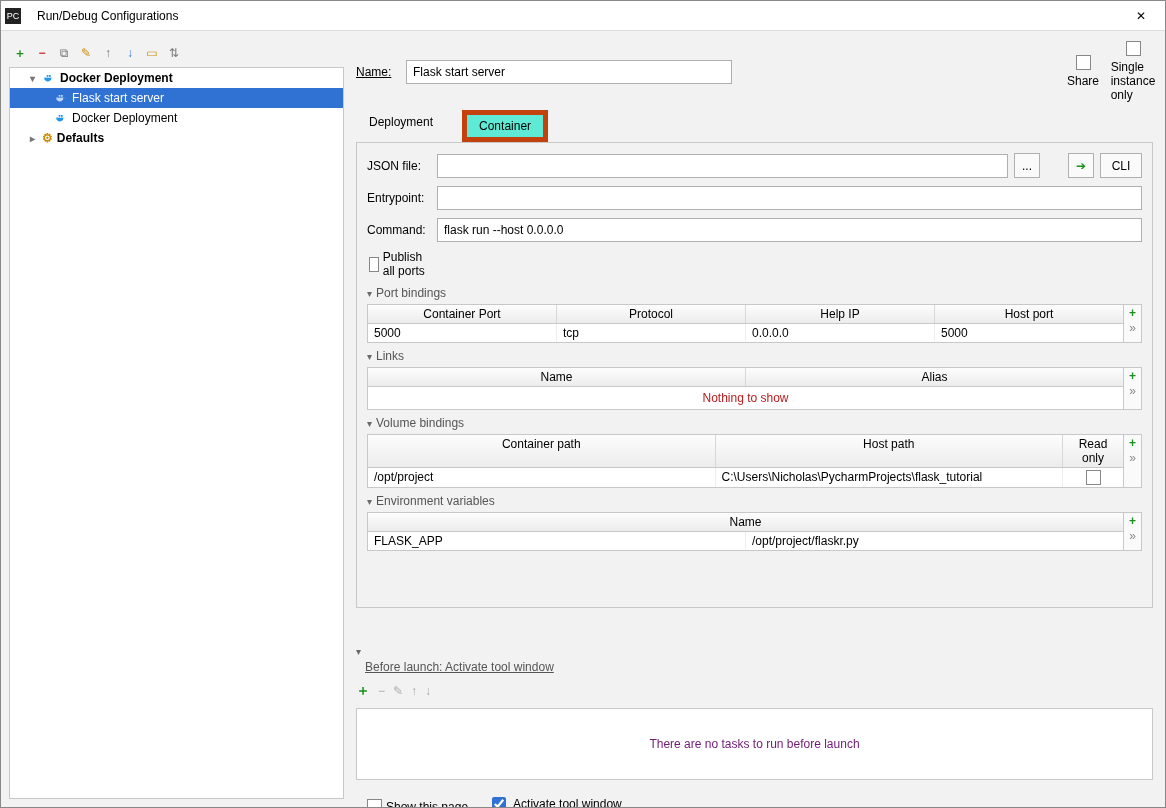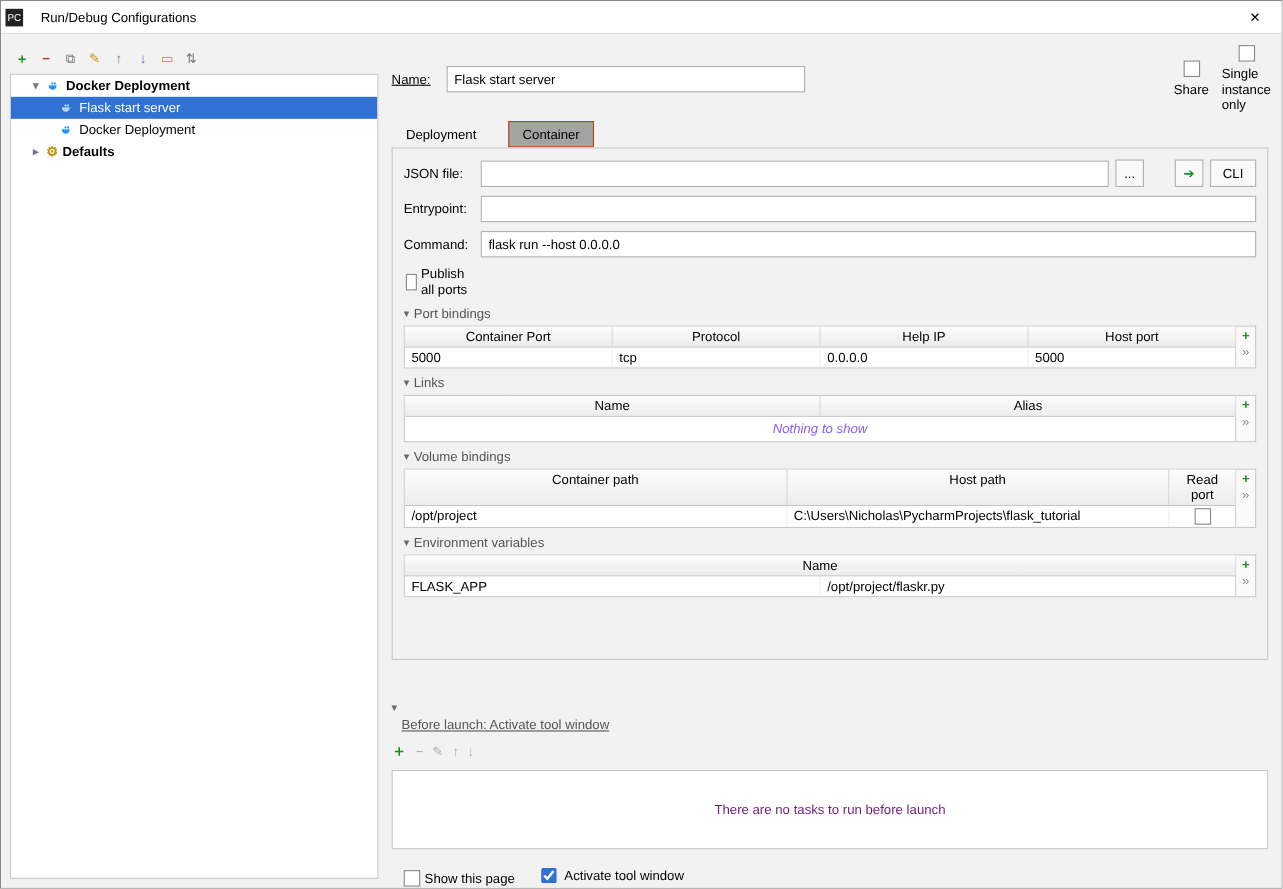--- a/index.html
+++ b/index.html
@@ -24,39 +24,39 @@
   .docker-ico svg { width:14px; height:14px;}
   .right { flex:1; display:flex; flex-direction:column; min-width:0;}
   .namebar { display:flex; align-items:center; gap:10px; padding:2px 4px 8px 4px;}
   .namebar label { width:40px;flex-direction:column;}
   .namebar input[type=text] { flex:1; height:24px; border:1px solid #b0b0b0; background:#fff; padding:0 6px; max-width:510px;}
   .namebar .spacer { flex:1;}
   .chk { display:flex; align-items:center; gap:4px;}
   .chk input { width:14px; height:14px;}
   .tabs { display:flex; gap:16px; padding-left:4px; }
   .tab { padding:4px 12px; border:1px solid transparent; cursor:pointer;}
-  .tab.active { background:#a3a3a3; border:1px solid #c2410c;}
+  .tab.active { background:#5eead4; border:5px solid #c2410c;}
   .panel-outer { border:1px solid #c8c8c8; background:#f2f2f2; flex:0 0 auto; padding:10px 10px 16px 10px; margin:0 4px; overflow:auto; height:466px;}
   .form-row { display:flex; align-items:center; gap:6px; margin-bottom:8px;}
   .form-row label { width:64px;}
   .form-row input[type=text] { flex:1; height:24px; border:1px solid #b0b0b0; background:#fff; padding:0 6px;}
   .btn-sq { width:26px; height:25px; border:1px solid #b0b0b0; background:#fafafa; display:flex; align-items:center; justify-content:center; cursor:pointer;}
   .btn-sq.wide { width:42px;}
   .sect { margin-top:6px;}
   .sect-h { color:#555; font-size:12px; display:flex; align-items:center; gap:4px; margin:6px 0 4px 0;}
   .sect-h .tri { color:#6a6a6a; font-size:10px;}
   .tbl-wrap { display:flex; }
   .tbl { flex:1; border:1px solid #c8c8c8; background:#fff;}
   .tbl .hrow { display:flex; background:linear-gradient(#fdfdfd,#ececec); border-bottom:1px solid #c8c8c8;}
   .tbl .hcell { flex:1; text-align:center; padding:2px 4px; border-right:1px solid #d7d7d7;}
   .tbl .hcell:last-child { border-right:none;}
   .tbl .drow { display:flex; }
   .tbl .dcell { flex:1; padding:2px 6px; border-right:1px solid #eee;}
   .tbl .dcell:last-child { border-right:none;}
-  .tbl .empty { text-align:center; color:#8b5cf6; padding:4px;font-style:italic;}
+  .tbl .empty { text-align:center; color:#b91c1c; padding:4px;}
   .sidebtns { width:18px; display:flex; flex-direction:column; border:1px solid #c8c8c8; border-left:none; background:#fafafa;}
   .sidebtns div { height:15px; display:flex; align-items:center; justify-content:center; font-size:12px; cursor:pointer;}
   .plus { color:#1a8f1a; font-weight:bold;}
   .chev { color:#888; font-size:10px;}
   .ro-col { flex:0 0 60px !important; text-align:center;}
   .before { margin:14px 4px 4px 4px;}
   .before .box { border:1px solid #c8c8c8; background:#fff; height:72px; display:flex; align-items:center; justify-content:center; color:#701a75; margin-top:4px;}
   .before-tools { display:flex; gap:8px; align-items:center; padding:4px 0;}
   .bottom-chks { display:flex; gap:20px; align-items:flex-end; margin:10px 15px;}
   .dlg-btns { display:flex; gap:8px; justify-content:flex-end; padding:10px 12px; border-top:0px solid #ddd;}
@@ -213,21 +213,21 @@
         <div class="sect">
           <div class="sect-h">
               <span class="tri">▾</span>
               <span>Volume bindings</span>
             </div>
           <div class="tbl-wrap">
             <div class="tbl">
               <div class="hrow">
                 <div class="hcell">Container path</div>
                 <div class="hcell">Host path</div>
-                <div class="hcell ro-col">Read port</div>
+                <div class="hcell ro-col">Read only</div>
               </div>
               <div class="drow">
                 <div class="dcell">/opt/project</div>
                 <div class="dcell">C:\Users\Nicholas\PycharmProjects\flask_tutorial</div>
                 <div class="dcell ro-col"><span class="checkbox-sq"></span></div>
               </div>
             </div>
             <div class="sidebtns">
               <div class="plus">+</div>
               <div class="chev">»</div>

